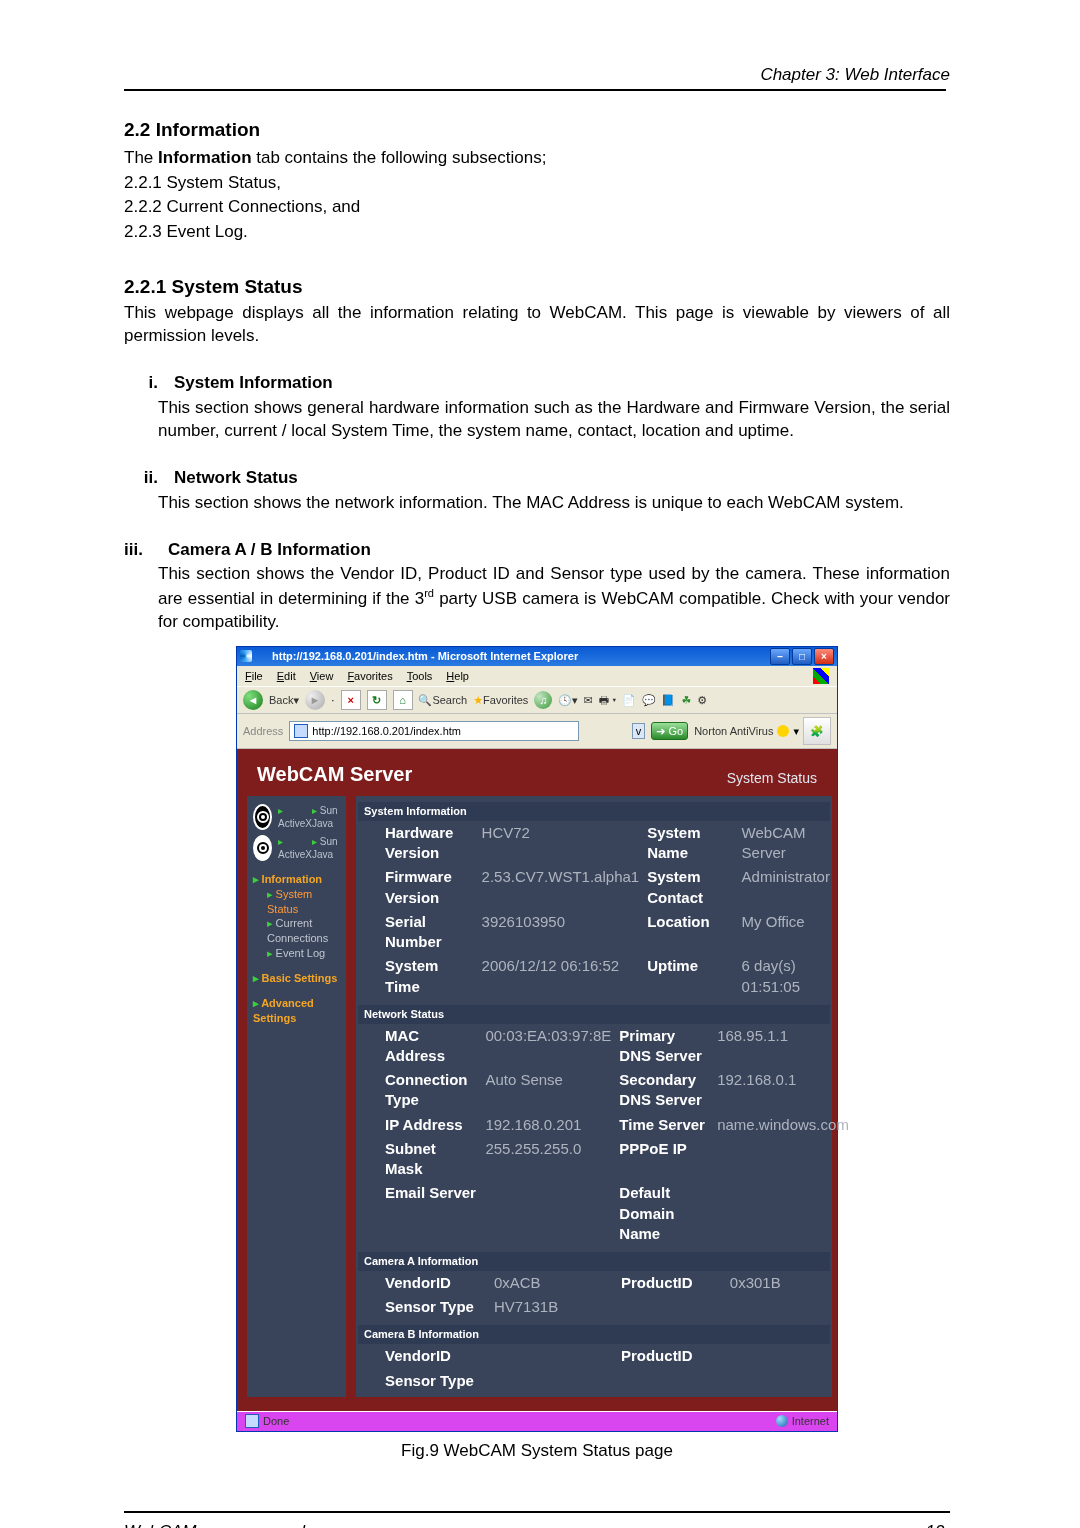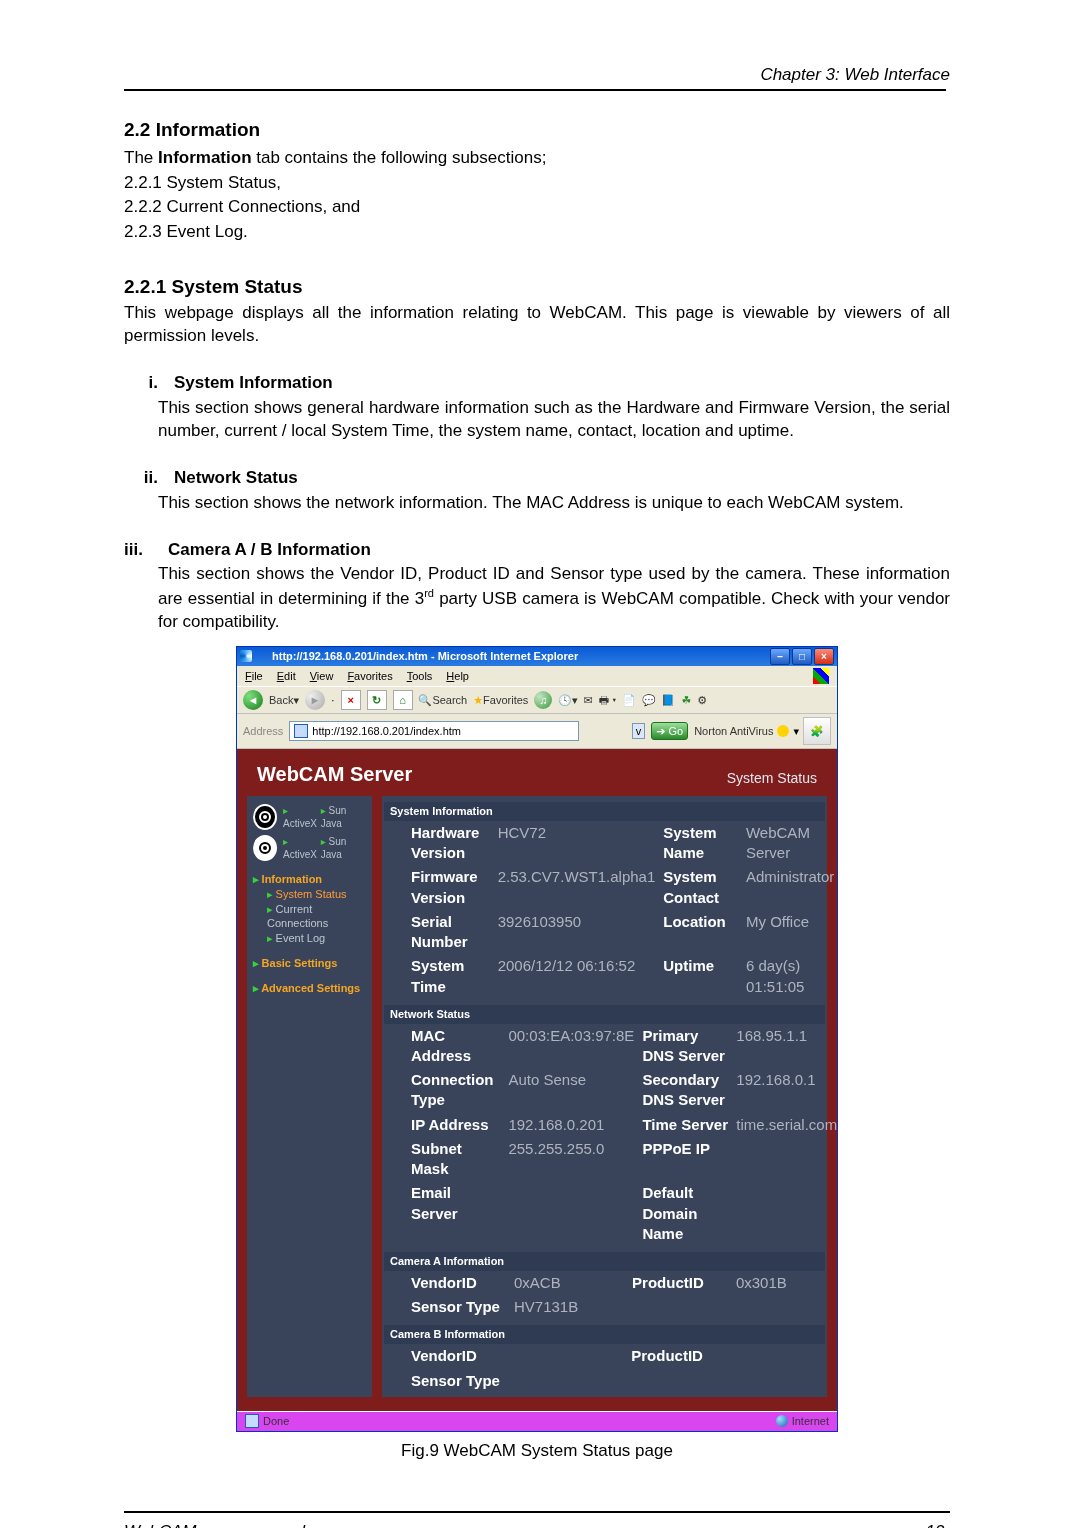--- a/index.html
+++ b/index.html
@@ -355,21 +355,21 @@
             <tr>
                   <td class="k">Connection Type</td>
                   <td class="v">Auto Sense</td>
                   <td class="k">Secondary DNS Server</td>
                   <td class="v">192.168.0.1</td>
                 </tr>
             <tr>
                   <td class="k">IP Address</td>
                   <td class="v">192.168.0.201</td>
                   <td class="k">Time Server</td>
-                  <td class="v">time.serial.com</td>
+                  <td class="v">name.windows.com</td>
                 </tr>
             <tr>
                   <td class="k">Subnet Mask</td>
                   <td class="v">255.255.255.0</td>
                   <td class="k">PPPoE IP</td>
                   <td class="v"></td>
                 </tr>
             <tr>
                   <td class="k">Email Server</td>
                   <td class="v"></td>

